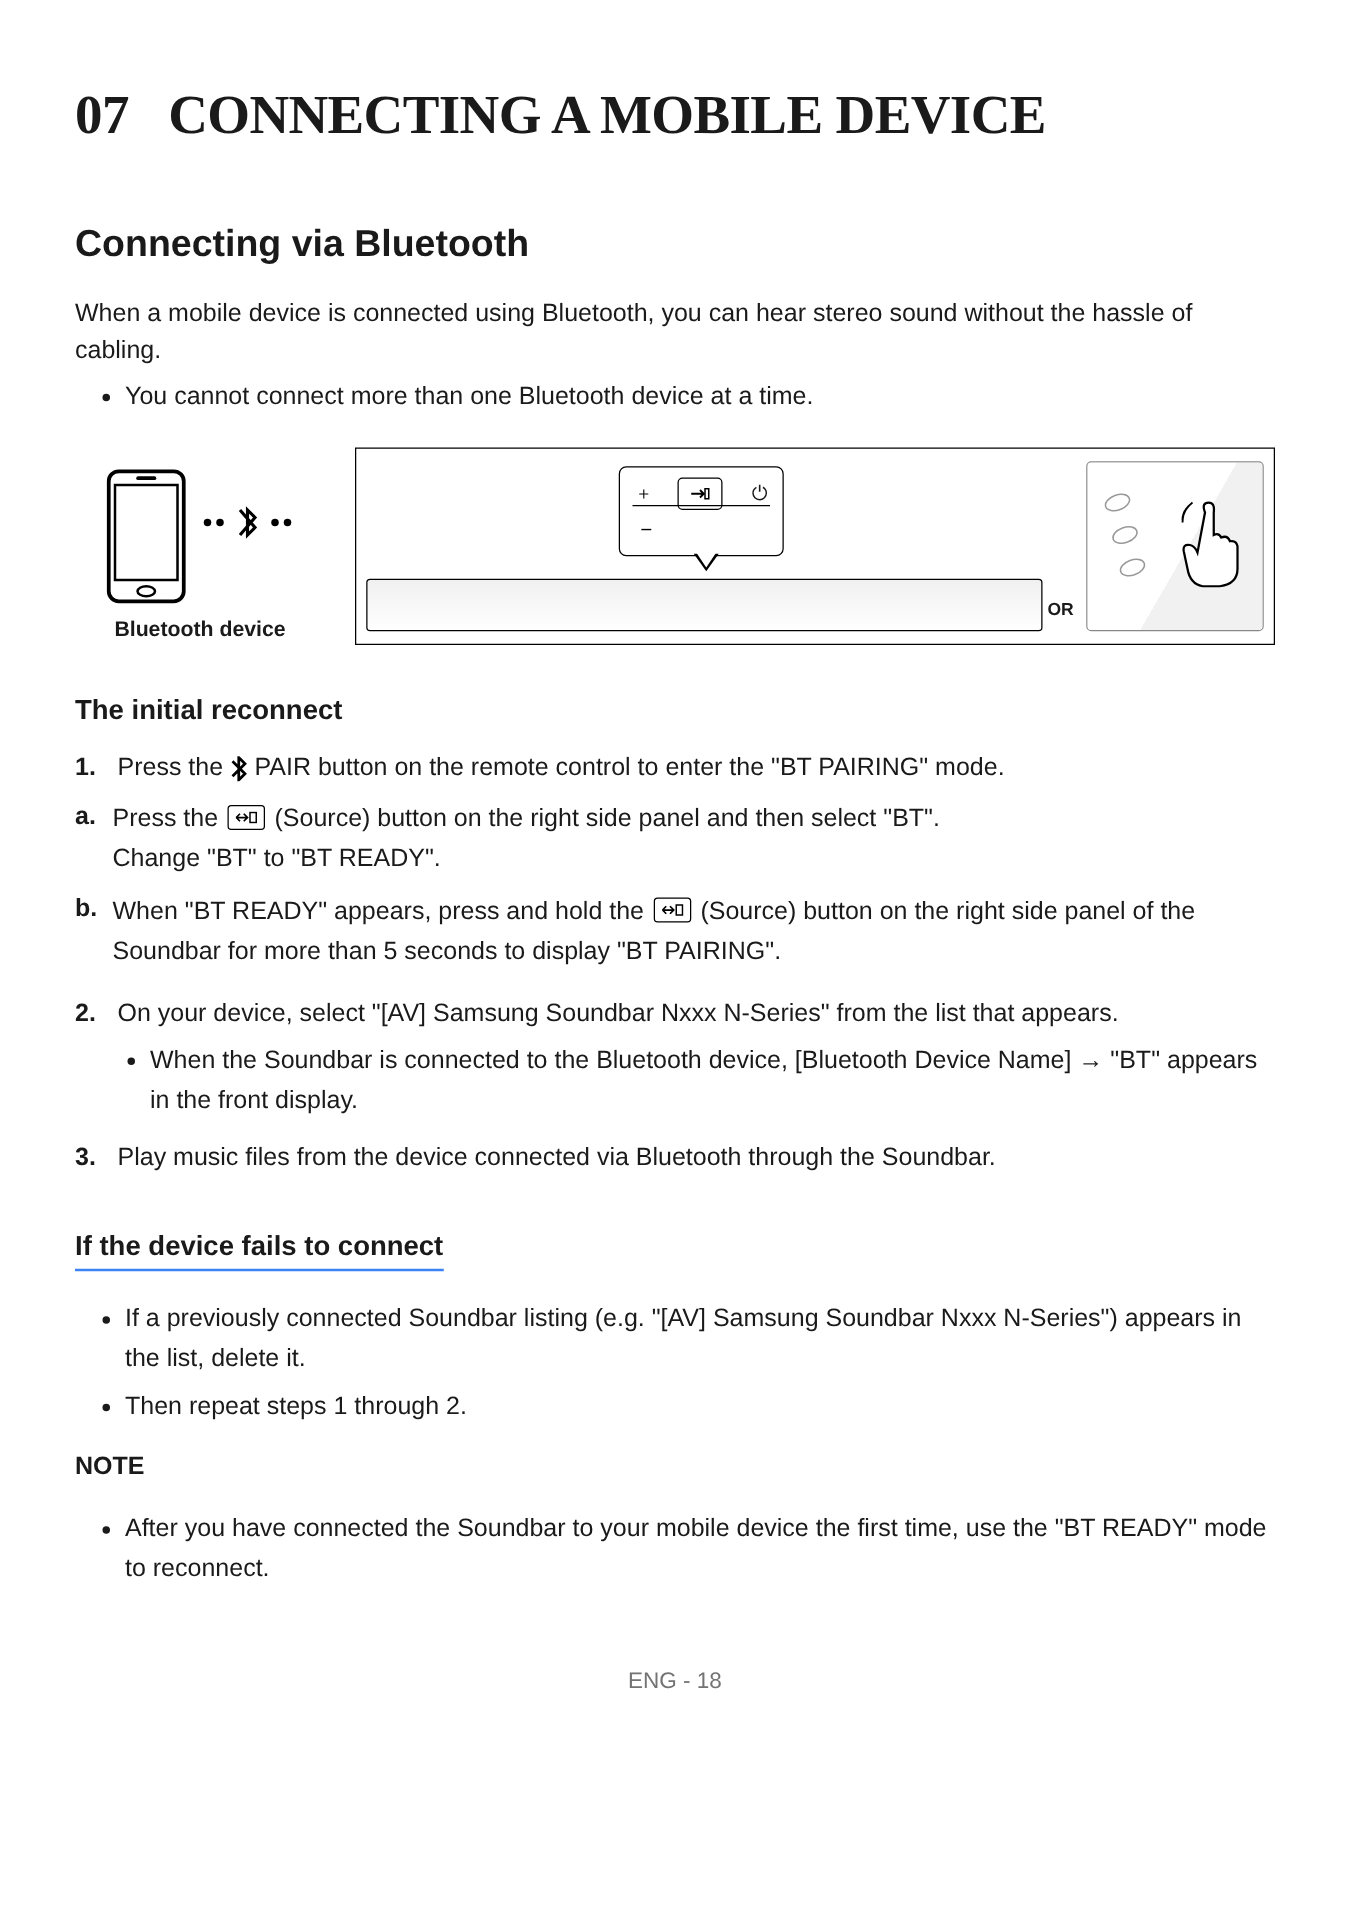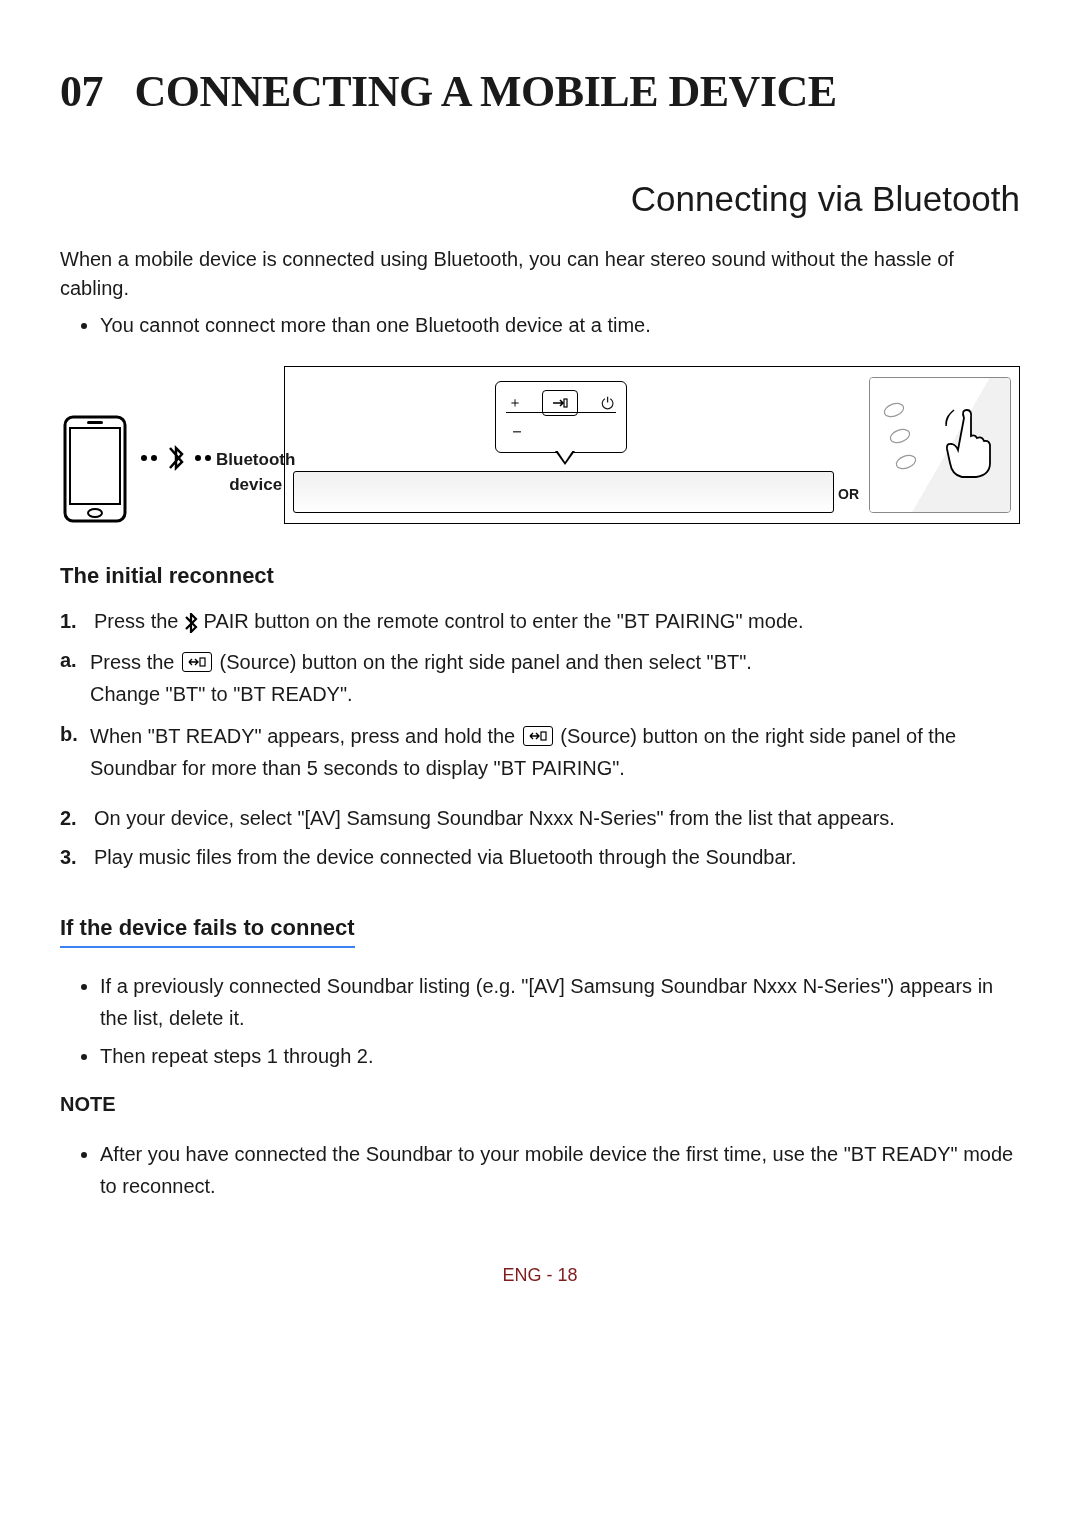--- a/index.html
+++ b/index.html
@@ -12,24 +12,23 @@
     line-height: 1.45;
   }
   h1 {
     font-size: 44px;
     font-weight: 700;
     letter-spacing: -0.5px;
     margin: 0 0 50px 0;
     font-family: Liberation Serif, serif;
   }
   h2 {
-    font-size: 35px;
-    font-weight: 400;
+    font-size: 30px;
+    font-weight: 700;
     margin: 0 0 20px 0;
-    text-align: right;
   }
   .intro {
     font-size: 20px;
     margin-bottom: 8px;
   }
   ul.bullets {
     margin: 0 0 20px 0;
     padding-left: 40px;
   }
   ul.bullets li {
@@ -37,21 +36,21 @@
     margin-bottom: 6px;
   }
   .diagram-row {
     display: flex;
     align-items: flex-end;
     gap: 24px;
     margin: 26px 0 36px 0;
   }
   .bt-device {
     display: flex;
-    flex-direction: row;
+    flex-direction: column;
     align-items: center;
     width: 200px;
   }
   .phone-svg {
     width: 70px;
     height: 110px;
   }
   .bt-wave {
     margin-left: 6px;
     margin-bottom: 22px;
@@ -221,21 +220,21 @@
   .note-head {
     font-weight:700;
     font-size:20px;
     margin-top:18px;
     margin-bottom:19px;
   }
   .footer {
     text-align:center;
     font-size:18px;
     margin-top:60px;
-    color:#7f1d1d;
+    color:#737373;
   }
   .icon-inline {
     display:inline-flex;
     vertical-align:middle;
     align-items:center;
     justify-content:center;
     height:22px;
   }
   .source-icon {
     border:1.5px solid #000;
@@ -357,20 +356,25 @@
           </span><span class="bold"> (Source)</span><span> button on the right side panel of the Soundbar for more than 5 seconds to display "</span><span class="bold">BT PAIRING</span><span>".</span>
       </div>
     </div>
   </div>
 </div>
 
 <div class="step">
   <div class="step-num">2.</div>
   <div class="step-body">
     <span>On your device, select "</span><span class="bold">[AV] Samsung Soundbar Nxxx N-Series</span><span>" from the list that appears.</span>
+    <ul class="nested-bullets">
+      <li>
+        <span>When the Soundbar is connected to the Bluetooth device, [</span><span class="bold">Bluetooth Device Name</span><span>] → "</span><span class="bold">BT</span><span>" appears in the front display.</span>
+      </li>
+    </ul>
   </div>
 </div>
 
 <div class="step">
   <div class="step-num">3.</div>
   <div class="step-body">Play music files from the device connected via Bluetooth through the Soundbar.</div>
 </div>
 
 <h3 class="subhead underlined">If the device fails to connect</h3>
 

